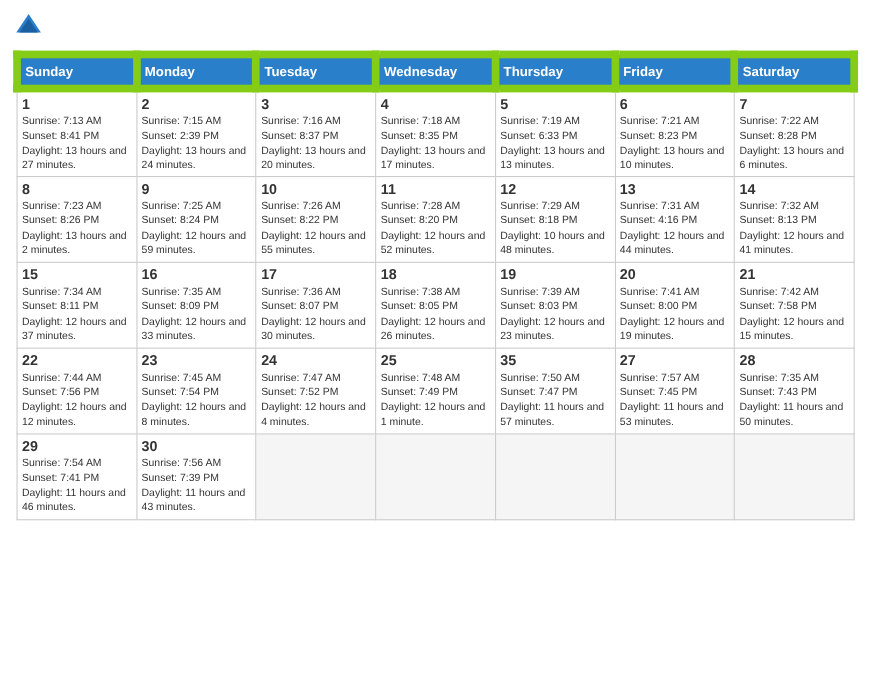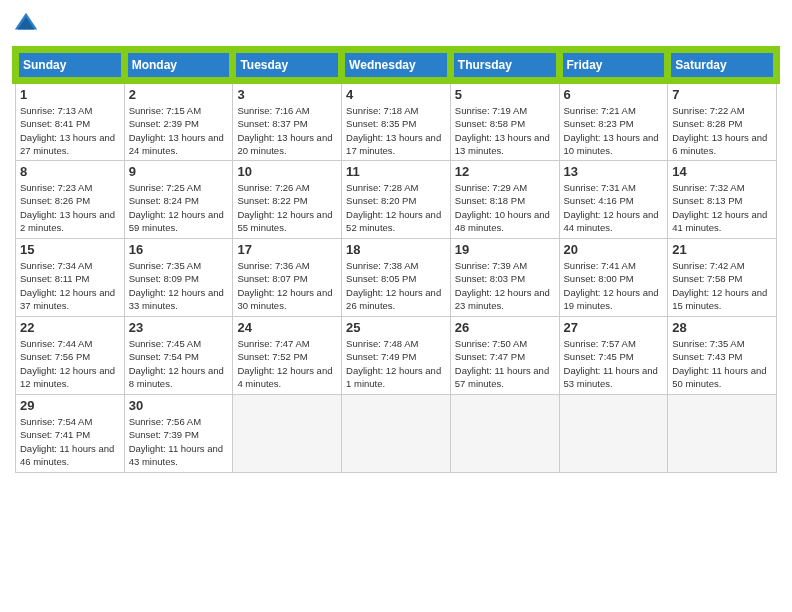--- a/index.html
+++ b/index.html
@@ -138,21 +138,21 @@
           <td>
             <span class="day-num">3</span>
             <div class="day-info"><span>Sunrise: 7:16 AM</span><br><span>Sunset: 8:37 PM</span><br><span>Daylight: 13 hours and 20 minutes.</span></div>
           </td>
           <td>
             <span class="day-num">4</span>
             <div class="day-info"><span>Sunrise: 7:18 AM</span><br><span>Sunset: 8:35 PM</span><br><span>Daylight: 13 hours and 17 minutes.</span></div>
           </td>
           <td>
             <span class="day-num">5</span>
-            <div class="day-info"><span>Sunrise: 7:19 AM</span><br><span>Sunset: 8:58 PM</span><br><span>Daylight: 13 hours and 13 minutes.</span></div>
+            <div class="day-info"><span>Sunrise: 7:19 AM</span><br><span>Sunset: 6:33 PM</span><br><span>Daylight: 13 hours and 13 minutes.</span></div>
           </td>
           <td>
             <span class="day-num">6</span>
             <div class="day-info"><span>Sunrise: 7:21 AM</span><br><span>Sunset: 8:23 PM</span><br><span>Daylight: 13 hours and 10 minutes.</span></div>
           </td>
           <td>
             <span class="day-num">7</span>
             <div class="day-info"><span>Sunrise: 7:22 AM</span><br><span>Sunset: 8:28 PM</span><br><span>Daylight: 13 hours and 6 minutes.</span></div>
           </td>
         </tr>
@@ -227,21 +227,21 @@
           </td>
           <td>
             <span class="day-num">24</span>
             <div class="day-info"><span>Sunrise: 7:47 AM</span><br><span>Sunset: 7:52 PM</span><br><span>Daylight: 12 hours and 4 minutes.</span></div>
           </td>
           <td>
             <span class="day-num">25</span>
             <div class="day-info"><span>Sunrise: 7:48 AM</span><br><span>Sunset: 7:49 PM</span><br><span>Daylight: 12 hours and 1 minute.</span></div>
           </td>
           <td>
-            <span class="day-num">26</span>
+            <span class="day-num">35</span>
             <div class="day-info"><span>Sunrise: 7:50 AM</span><br><span>Sunset: 7:47 PM</span><br><span>Daylight: 11 hours and 57 minutes.</span></div>
           </td>
           <td>
             <span class="day-num">27</span>
             <div class="day-info"><span>Sunrise: 7:57 AM</span><br><span>Sunset: 7:45 PM</span><br><span>Daylight: 11 hours and 53 minutes.</span></div>
           </td>
           <td>
             <span class="day-num">28</span>
             <div class="day-info"><span>Sunrise: 7:35 AM</span><br><span>Sunset: 7:43 PM</span><br><span>Daylight: 11 hours and 50 minutes.</span></div>
           </td>

